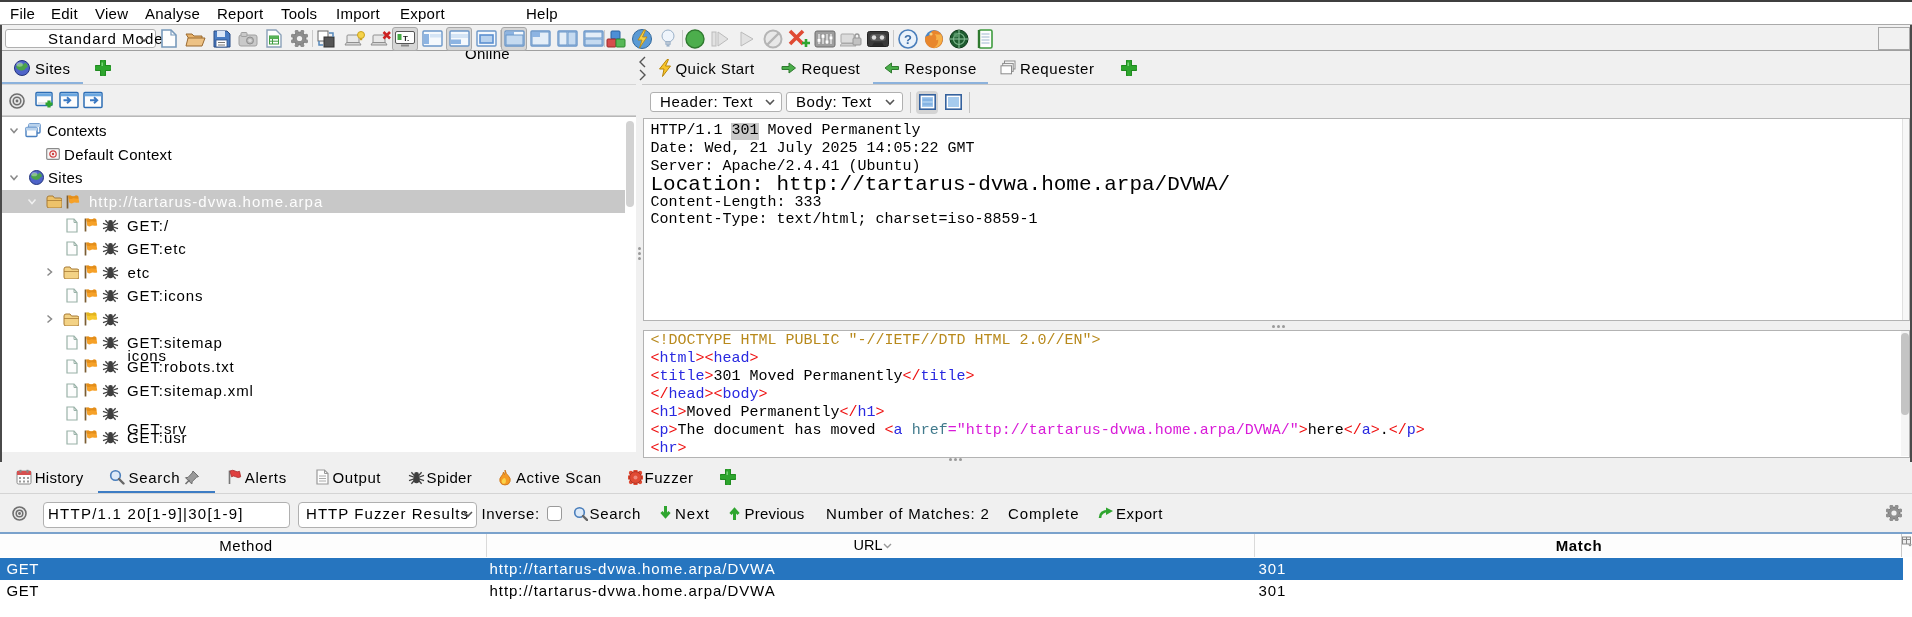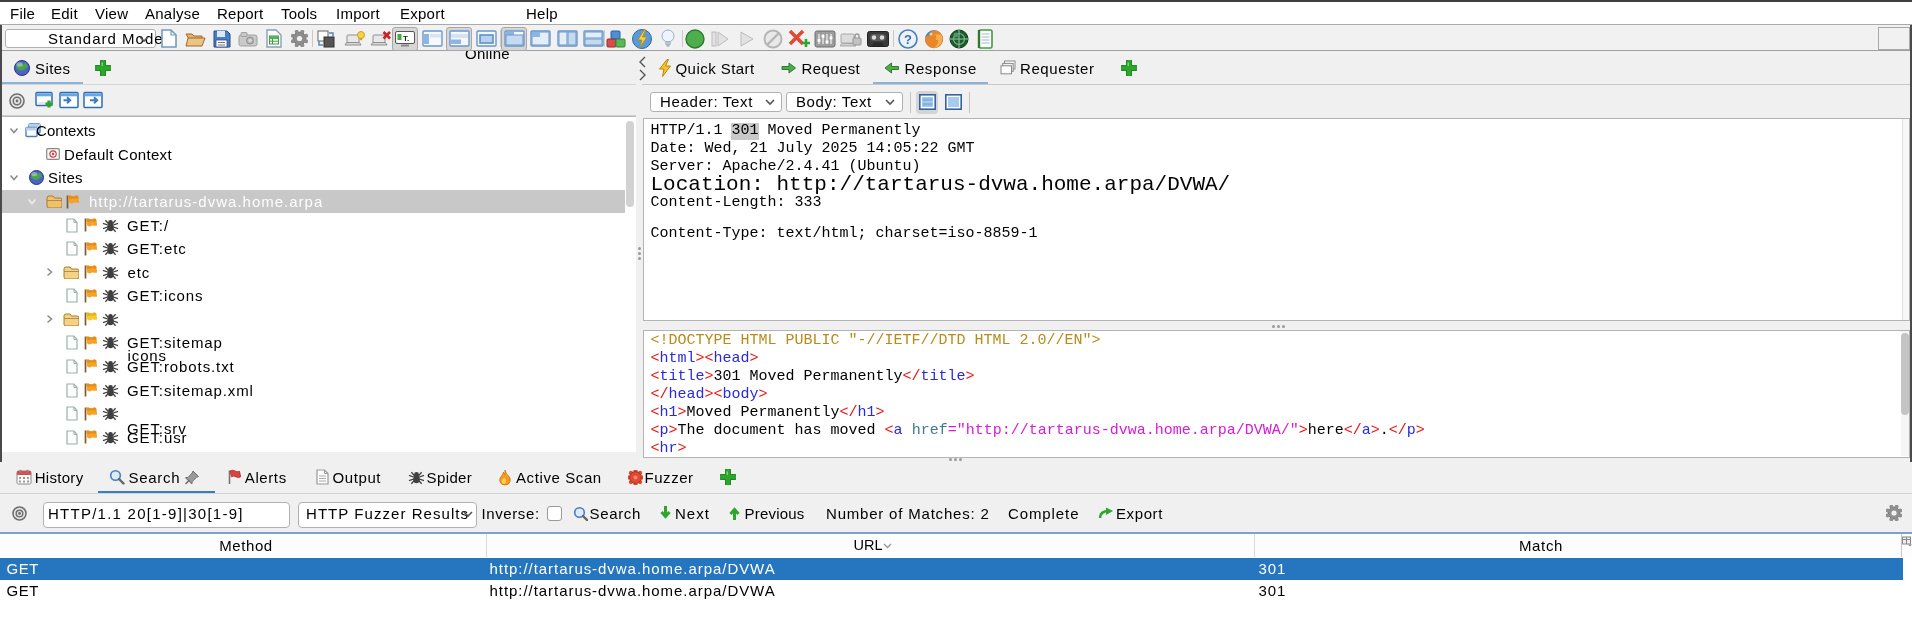--- a/index.html
+++ b/index.html
@@ -255,21 +255,21 @@
 <div style="position:absolute;left:2px;top:190px;width:623px;height:23px;background:#c8c8c8;"></div>
 <svg style="position:absolute;left:8.5px;top:127.30000000000001px" width="10" height="7" viewBox="0 0 10 7">
     <path d="M1.5 1.5 L5 5.5 L8.5 1.5" fill="none" stroke="#8a8a8a" stroke-width="1.5"></path>
   </svg>
 <svg style="position:absolute;left:25px;top:123.30000000000001px" width="16" height="15" viewBox="0 0 16 15">
     <rect x="4" y="1" width="11" height="9" rx="1" fill="#fdfdfd" stroke="#4a80c0" stroke-width="1.4"></rect>
     <rect x="4" y="1" width="11" height="3" fill="#b9d2ec"></rect>
     <rect x="1" y="4.5" width="11" height="9" rx="1" fill="#fdfdfd" stroke="#4a80c0" stroke-width="1.4"></rect>
     <rect x="1" y="4.5" width="11" height="3" fill="#b9d2ec"></rect>
   </svg>
-<div style="position:absolute;left:36px;top:120.3px;height:21px;line-height:21px;font-size:15px;letter-spacing:0.05px;color:#000;font-weight:normal;white-space:pre;">Contexts</div>
+<div style="position:absolute;left:47px;top:120.3px;height:21px;line-height:21px;font-size:15px;letter-spacing:0.05px;color:#000;font-weight:normal;white-space:pre;">Contexts</div>
 <svg style="position:absolute;left:45.5px;top:148.4px" width="14" height="12" viewBox="0 0 14 12">
     <rect x="0.7" y="0.7" width="12.6" height="10.6" rx="1" fill="#f7f7f7" stroke="#8a8a8a" stroke-width="1.2"></rect>
     <circle cx="7" cy="6" r="3.2" fill="none" stroke="#d04040" stroke-width="1.2"></circle>
     <circle cx="7" cy="6" r="1.2" fill="#d04040"></circle>
   </svg>
 <div style="position:absolute;left:64px;top:143.9px;height:21px;line-height:21px;font-size:15px;letter-spacing:0.3px;color:#000;font-weight:normal;white-space:pre;">Default Context</div>
 <svg style="position:absolute;left:8.5px;top:174.4px" width="10" height="7" viewBox="0 0 10 7">
     <path d="M1.5 1.5 L5 5.5 L8.5 1.5" fill="none" stroke="#8a8a8a" stroke-width="1.5"></path>
   </svg>
 <svg style="position:absolute;left:29.0px;top:170.4px" width="15.0" height="15.0" viewBox="0 0 15.0 15.0">
@@ -575,21 +575,21 @@
   </svg>
 <div style="position:absolute;left:969px;top:92px;width:1px;height:21px;background:#c4c4c4;"></div>
 <div style="position:absolute;left:643px;top:118px;width:1267px;height:203px;background:#fff;border:1px solid #b3b3b3;"></div>
 <div style="position:absolute;left:1902px;top:119px;width:7px;height:201px;background:#f7f7f7;border-left:1px solid #e0e0e0;"></div>
 <div style="position:absolute;left:731px;top:122.5px;width:28px;height:17px;background:#c9c9c9;"></div>
 <div style="position:absolute;left:650.5px;top:120.3px;height:21px;line-height:21px;font-size:15px;letter-spacing:0px;color:#000;font-weight:normal;white-space:pre;font-family:'Liberation Mono',monospace;">HTTP/1.1 301 Moved Permanently</div>
 <div style="position:absolute;left:650.5px;top:138.1px;height:21px;line-height:21px;font-size:15px;letter-spacing:0px;color:#000;font-weight:normal;white-space:pre;font-family:'Liberation Mono',monospace;">Date: Wed, 21 July 2025 14:05:22 GMT</div>
 <div style="position:absolute;left:650.5px;top:155.9px;height:21px;line-height:21px;font-size:15px;letter-spacing:0px;color:#000;font-weight:normal;white-space:pre;font-family:'Liberation Mono',monospace;">Server: Apache/2.4.41 (Ubuntu)</div>
 <div style="position:absolute;left:650.5px;top:173.7px;height:21px;line-height:21px;font-size:21px;letter-spacing:0px;color:#000;font-weight:normal;white-space:pre;font-family:'Liberation Mono',monospace;">Location: http://tartarus-dvwa.home.arpa/DVWA/</div>
 <div style="position:absolute;left:650.5px;top:191.5px;height:21px;line-height:21px;font-size:15px;letter-spacing:0px;color:#000;font-weight:normal;white-space:pre;font-family:'Liberation Mono',monospace;">Content-Length: 333</div>
-<div style="position:absolute;left:650.5px;top:209.3px;height:21px;line-height:21px;font-size:15px;letter-spacing:0px;color:#000;font-weight:normal;white-space:pre;font-family:'Liberation Mono',monospace;margin-top:14px;">Content-Type: text/html; charset=iso-8859-1</div>
+<div style="position:absolute;left:650.5px;top:209.3px;height:21px;line-height:21px;font-size:15px;letter-spacing:0px;color:#000;font-weight:normal;white-space:pre;font-family:'Liberation Mono',monospace;">Content-Type: text/html; charset=iso-8859-1</div>
 <div style="position:absolute;left:1272px;top:324.5px;width:3px;height:3px;background:#9a9a9a;border-radius:50%;"></div>
 <div style="position:absolute;left:1277px;top:324.5px;width:3px;height:3px;background:#9a9a9a;border-radius:50%;"></div>
 <div style="position:absolute;left:1282px;top:324.5px;width:3px;height:3px;background:#9a9a9a;border-radius:50%;"></div>
 <div style="position:absolute;left:643px;top:330px;width:1267px;height:127.5px;background:#fff;border:1px solid #b3b3b3;"></div>
 <div style="position:absolute;left:1901px;top:331px;width:8px;height:125px;background:#f5f5f5;"></div>
 <div style="position:absolute;left:1901px;top:333px;width:7.5px;height:82px;background:#c4c4c4;border-radius:4px;"></div>
 <div class="mono" style="position:absolute;left:650.5px;top:330.4px;height:21px;line-height:21px;font-size:15px;white-space:pre;"><span style="color:#b8891c">&lt;!DOCTYPE HTML PUBLIC "-//IETF//DTD HTML 2.0//EN"&gt;</span></div>
 <div class="mono" style="position:absolute;left:650.5px;top:348.3px;height:21px;line-height:21px;font-size:15px;white-space:pre;"><span style="color:#ee1010">&lt;</span><span style="color:#2929e0">html</span><span style="color:#ee1010">&gt;</span><span style="color:#ee1010">&lt;</span><span style="color:#2929e0">head</span><span style="color:#ee1010">&gt;</span></div>
 <div class="mono" style="position:absolute;left:650.5px;top:366.2px;height:21px;line-height:21px;font-size:15px;white-space:pre;"><span style="color:#ee1010">&lt;</span><span style="color:#2929e0">title</span><span style="color:#ee1010">&gt;</span><span style="color:#000">301 Moved Permanently</span><span style="color:#ee1010">&lt;/</span><span style="color:#2929e0">title</span><span style="color:#ee1010">&gt;</span></div>
 <div class="mono" style="position:absolute;left:650.5px;top:384.1px;height:21px;line-height:21px;font-size:15px;white-space:pre;"><span style="color:#ee1010">&lt;/</span><span style="color:#2929e0">head</span><span style="color:#ee1010">&gt;</span><span style="color:#ee1010">&lt;</span><span style="color:#2929e0">body</span><span style="color:#ee1010">&gt;</span></div>
@@ -723,21 +723,21 @@
 <div style="position:absolute;left:0px;top:532px;width:1912px;height:1.5px;background:#7aa2cc;"></div>
 <div style="position:absolute;left:0px;top:533.5px;width:1912px;height:24.2px;background:#fdfdfd;"></div>
 <div style="position:absolute;left:486px;top:533.5px;width:1px;height:24.2px;background:#dadada;"></div>
 <div style="position:absolute;left:1254px;top:533.5px;width:1px;height:24.2px;background:#dadada;"></div>
 <div style="position:absolute;left:1901px;top:533.5px;width:1px;height:24.2px;background:#c8c8c8;"></div>
 <div style="position:absolute;left:246px;top:534.5px;height:21px;line-height:21px;transform:translateX(-50%);font-size:15px;letter-spacing:0.6px;color:#000;font-weight:normal;white-space:pre;">Method</div>
 <div style="position:absolute;left:853.5px;top:535.0px;height:20px;line-height:20px;font-size:14.5px;letter-spacing:0px;color:#000;font-weight:normal;white-space:pre;">URL</div>
 <svg style="position:absolute;left:882px;top:541px" width="11" height="9" viewBox="0 0 11 9">
     <path d="M2 3 L5.5 6.5 L9 3" stroke="#999" stroke-width="1.4" fill="none"></path>
   </svg>
-<div style="position:absolute;left:1541px;top:534.5px;height:21px;line-height:21px;transform:translateX(-50%);font-size:15px;letter-spacing:0.65px;color:#000;font-weight:normal;white-space:pre;">Match</div>
+<div style="position:absolute;left:1579px;top:534.5px;height:21px;line-height:21px;transform:translateX(-50%);font-size:15px;letter-spacing:0.65px;color:#000;font-weight:bold;white-space:pre;">Match</div>
 <svg style="position:absolute;left:1902px;top:535px" width="10" height="12" viewBox="0 0 10 12">
     <rect x="0.5" y="2" width="8" height="7" fill="#eee" stroke="#888"></rect>
     <line x1="0.5" y1="4.5" x2="8.5" y2="4.5" stroke="#888"></line>
     <line x1="4.5" y1="2" x2="4.5" y2="9" stroke="#888"></line>
     <path d="M6 9.5 L8 11.5 L10 9.5" fill="#888"></path>
   </svg>
 <div style="position:absolute;left:0px;top:557px;width:1912px;height:60px;background:#fff;"></div>
 <div style="position:absolute;left:0px;top:558px;width:1903px;height:21.5px;background:#2675bf;"></div>
 <div style="position:absolute;left:6.5px;top:558.0px;height:21px;line-height:21px;font-size:15px;letter-spacing:0.6px;color:#fff;font-weight:normal;white-space:pre;">GET</div>
 <div style="position:absolute;left:489.5px;top:558.0px;height:21px;line-height:21px;font-size:15px;letter-spacing:0.95px;color:#fff;font-weight:normal;white-space:pre;">http://tartarus-dvwa.home.arpa/DVWA</div>

